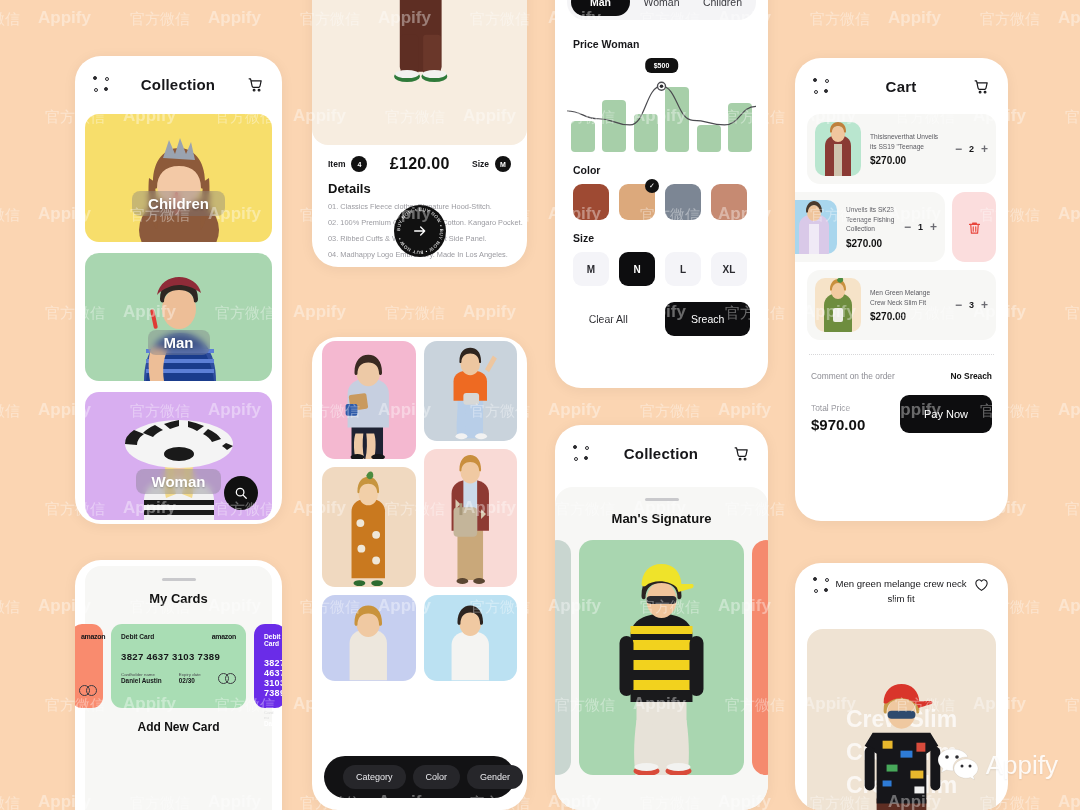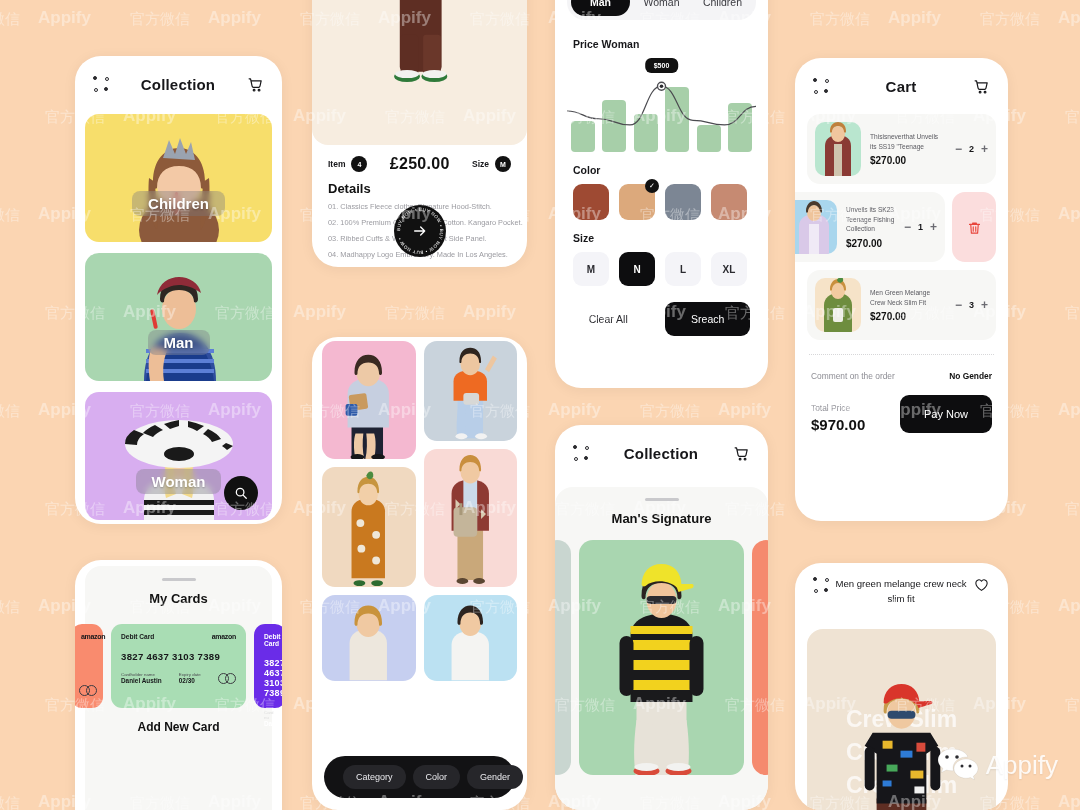--- a/index.html
+++ b/index.html
@@ -435,21 +435,21 @@
       <ellipse cx="126" cy="202" rx="16" ry="7" fill="#2F7A3A"></ellipse>
       <ellipse cx="92" cy="199" rx="15" ry="5" fill="#F2F2F0"></ellipse>
       <ellipse cx="126" cy="199" rx="15" ry="5" fill="#F2F2F0"></ellipse>
     </svg>
   </div>
   <div class="detail-meta">
     <div class="meta-chunk">
       <span>Item</span>
       <span class="badge-circle">4</span>
     </div>
-    <div class="price-big">£250.00</div>
+    <div class="price-big">£120.00</div>
     <div class="meta-chunk">
       <span>Size</span>
       <span class="badge-circle">M</span>
     </div>
   </div>
   <div class="details-h">Details</div>
   <div class="detail-line">01. Classics Fleece cloths. Signature Hood-Stitch.</div>
   <div class="detail-line">02. 100% Premium Cotton Ribbon Cotton. Kangaro Pocket.</div>
   <div class="detail-line">03. Ribbed Cuffs &amp; Waistband. Inset Side Panel.</div>
   <div class="detail-line">04. Madhappy Logo Embroidery. Made In Los Angeles.</div>
@@ -597,21 +597,21 @@
         <span class="op">−</span>
         <span>3</span>
         <span class="op">+</span>
       </div>
     </div>
   </div>
 
   <div class="divider-dot"></div>
   <div class="comment-row">
     <div class="comment-l">Comment on the order</div>
-    <div class="comment-r">No Gender</div>
+    <div class="comment-r">No Sreach</div>
   </div>
   <div class="total-row">
     <div>
       <div class="total-lab">Total Price</div>
       <div class="total-val">$970.00</div>
     </div>
     <div class="pay-btn">Pay Now</div>
   </div>
 </div>
 

